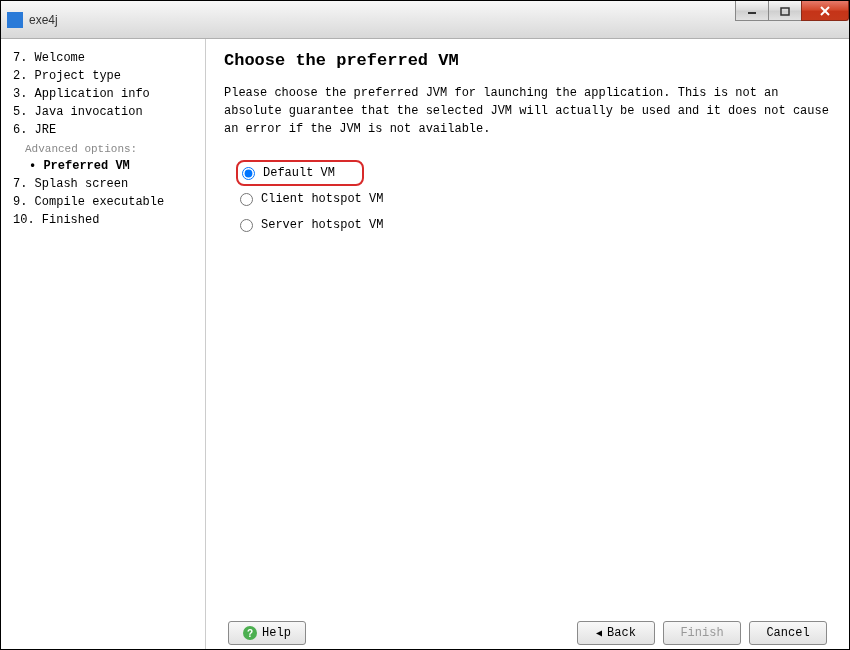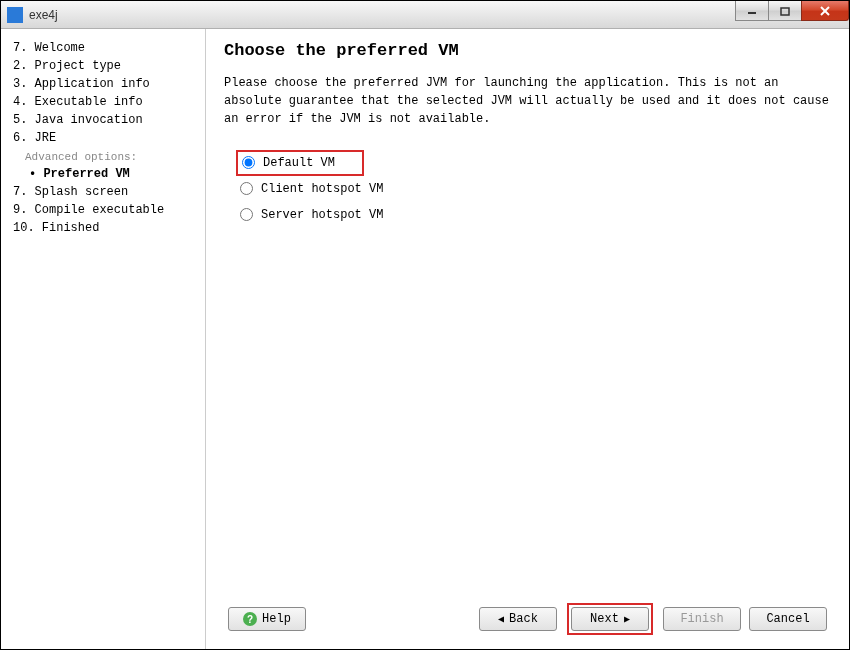--- a/index.html
+++ b/index.html
@@ -6,21 +6,21 @@
     body {
       font-family: "Segoe UI", Tahoma, sans-serif;
       font-size: 12px;
       background: #fff;
       width: 850px;
       height: 650px;
       overflow: hidden;
       border: 1px solid #000;
     }
     .titlebar {
-      height: 28px;
+      height: 38px;
       background: linear-gradient(to bottom, #f8f8f8 0%, #e8e8e8 50%, #d8d8d8 100%);
       border-bottom: 1px solid #b0b0b0;
       display: flex;
       align-items: center;
       padding-left: 6px;
       position: relative;
     }
     .titlebar-icon {
       width: 16px; height: 16px;
       background: #2a7ad8;
@@ -101,24 +101,25 @@
       font-size: 12px;
       line-height: 1.5;
       margin-bottom: 22px;
       font-family: "Courier New", monospace;
     }
     .radio-group {
       padding-left: 12px;
     }
     .radio-row {
       display: flex;
-      align-items: flex-start;
+      align-items: center;
       padding: 6px 4px;
       font-size: 12px;
       font-family: "Courier New", monospace;
+      border-radius: 8px;
     }
     .radio-row input { margin-right: 8px; }
     .radio-row.highlighted {
       border: 2px solid #d82a2a;
       width: 128px;
       padding: 4px 4px;
     }
     .button-bar {
       position: absolute;
       bottom: 14px;
@@ -187,21 +188,20 @@
         </svg>
     </div>
   </div>
 </div>
 
 <div class="content">
   <div class="sidebar">
     <div class="step">7. Welcome</div>
     <div class="step">2. Project type</div>
     <div class="step">3. Application info</div>
-    <div class="step">4. Executable info</div>
     <div class="step">5. Java invocation</div>
     <div class="step">6. JRE</div>
     <div class="sub-label">Advanced options:</div>
     <div class="sub-step current">• Preferred VM</div>
     <div class="step">7. Splash screen</div>
     <div class="step">9. Compile executable</div>
     <div class="step">10. Finished</div>
 
   </div>
 
@@ -227,26 +227,20 @@
     <div class="button-bar">
       <button class="btn">
         <span class="help-icon">?</span>
         <span>Help</span>
       </button>
       <div class="spacer"></div>
       <button class="btn">
         <span class="arrow">◀</span>
         <span>Back</span>
       </button>
-      <span class="next-highlight">
-        <button class="btn">
-          <span>Next</span>
-          <span class="arrow">▶</span>
-        </button>
-      </span>
       <button class="btn disabled">
         <span>Finish</span>
       </button>
       <button class="btn">
         <span>Cancel</span>
       </button>
     </div>
   </div>
 </div>
 

